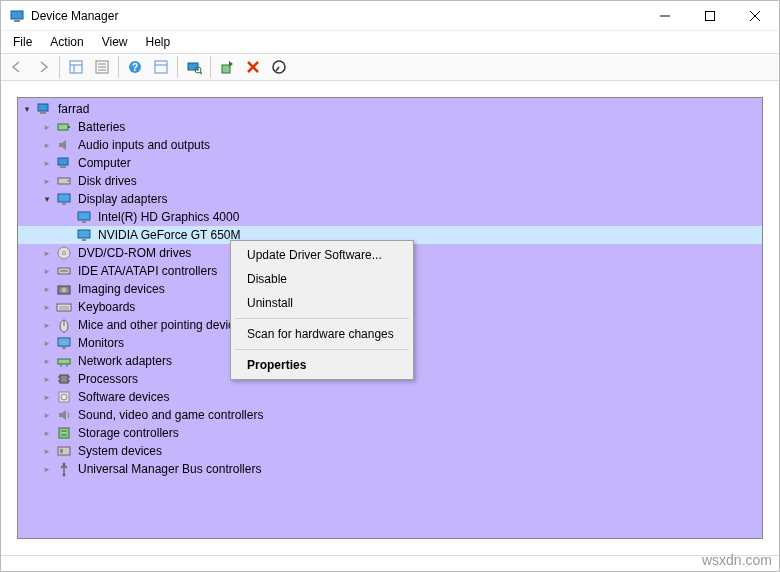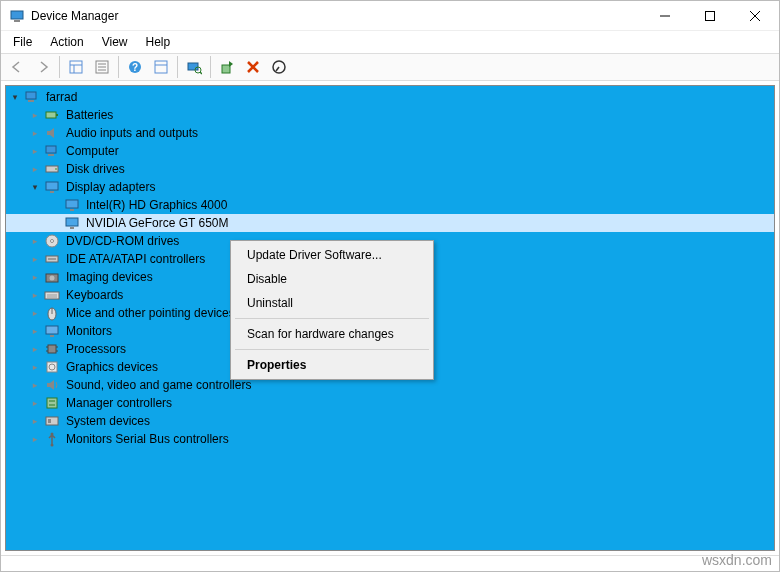--- a/index.html
+++ b/index.html
@@ -7,38 +7,38 @@
     .window { width: 780px; height: 572px; border: 1px solid #bbb; display: flex; flex-direction: column; background: #fff; }
     .titlebar { height: 30px; display: flex; align-items: center; padding: 0 2px 0 8px; border-bottom: 1px solid #eee; }
     .titlebar .icon { width: 16px; height: 16px; margin-right: 6px; }
     .titlebar .title { flex: 1; font-size: 12px; }
     .winbtn { width: 45px; height: 28px; display: flex; align-items: center; justify-content: center; }
     .menubar { height: 22px; display: flex; align-items: center; padding: 0 4px; gap: 2px; }
     .menubar .menu { padding: 2px 8px; }
     .toolbar { height: 28px; display: flex; align-items: center; padding: 0 4px; gap: 2px; border-top: 1px solid #ddd; border-bottom: 1px solid #ddd; background: #fafafa; }
     .tbtn { width: 24px; height: 24px; display: flex; align-items: center; justify-content: center; border: 1px solid transparent; }
     .tsep { width: 1px; height: 22px; background: #ccc; margin: 0 2px; }
-    .content { flex: 1; border: 1px solid #888; margin: 4px; overflow: auto; background: #0ea5e9; padding: 2px 0; }
+    .content { flex: 1; border: 1px solid #888; margin: 16px; overflow: auto; background: #c4b5fd; padding: 2px 0; }
     .tree ul { list-style: none; }
     .tree li { white-space: nowrap; }
     .row { display: flex; align-items: center; height: 18px; padding-left: 4px; }
     .arrow { width: 14px; height: 14px; display: inline-flex; align-items: center; justify-content: center; font-size: 9px; color: #555; cursor: default; margin-right: 2px; }
     .arrow.expanded::before { content: "▾"; color: #333; }
     .arrow.collapsed::before { content: "▸"; color: #888; }
     .arrow.none { visibility: hidden; }
     .devicon { width: 16px; height: 16px; margin-right: 4px; display: inline-flex; align-items: center; justify-content: center; }
     .row.selected { background: #cce8ff; }
     .row.selected .label { background: #cce8ff; }
     .label { padding: 0 2px; }
     
     .depth-0 .row { padding-left: 2px; }
     .depth-1 .row { padding-left: 22px; }
     .depth-2 .row { padding-left: 42px; }
     
-    .ctxmenu { position: absolute; left: 230px; top: 240px; width: 204px; background: #f0f0f0; border: 1px solid #a0a0a0; box-shadow: 2px 2px 4px rgba(0,0,0,.25); padding: 2px; font-size: 12px; }
+    .ctxmenu { position: absolute; left: 230px; top: 240px; width: 184px; background: #f0f0f0; border: 1px solid #a0a0a0; box-shadow: 2px 2px 4px rgba(0,0,0,.25); padding: 2px; font-size: 12px; }
     .ctxmenu .item { padding: 5px 14px; }
     .ctxmenu .sep { height: 1px; background: #d0d0d0; margin: 3px 2px; }
     .ctxmenu .bold { font-weight: bold; }
     .watermark { position: absolute; right: 8px; bottom: 4px; font-size: 14px; color: #999; }
     .statusbar { height: 16px; border-top: 1px solid #ddd; }
     svg { display: block; }
   </style>
 </head>
 <body>
 
@@ -318,40 +318,53 @@
                   </svg>
                 </span>
                 <span class="label">Monitors</span>
               </div>
             </li>
             <li class="depth-1">
               <div class="row">
                 <span class="arrow collapsed"></span>
                 <span class="devicon">
                   <svg width="16" height="16">
+                    <rect x="2" y="6" width="12" height="5" fill="#9c9" stroke="#2a7a2a"></rect>
+                    <line x1="5" y1="11" x2="5" y2="14" stroke="#666"></line>
+                    <line x1="11" y1="11" x2="11" y2="14" stroke="#666"></line>
+                  </svg>
+                </span>
+                <span class="label">Network adapters</span>
+              </div>
+            </li>
+            <li class="depth-1">
+              <div class="row">
+                <span class="arrow collapsed"></span>
+                <span class="devicon">
+                  <svg width="16" height="16">
                     <rect x="4" y="4" width="8" height="8" fill="#888" stroke="#444"></rect>
                     <line x1="2" y1="6" x2="4" y2="6" stroke="#444"></line>
                     <line x1="2" y1="10" x2="4" y2="10" stroke="#444"></line>
                     <line x1="12" y1="6" x2="14" y2="6" stroke="#444"></line>
                     <line x1="12" y1="10" x2="14" y2="10" stroke="#444"></line>
                   </svg>
                 </span>
                 <span class="label">Processors</span>
               </div>
             </li>
             <li class="depth-1">
               <div class="row">
                 <span class="arrow collapsed"></span>
                 <span class="devicon">
                   <svg width="16" height="16">
                     <rect x="3" y="3" width="10" height="10" fill="#e8e8e8" stroke="#888"></rect>
                     <circle cx="8" cy="8" r="3" fill="none" stroke="#888"></circle>
                   </svg>
                 </span>
-                <span class="label">Graphics devices</span>
+                <span class="label">Software devices</span>
               </div>
             </li>
             <li class="depth-1">
               <div class="row">
                 <span class="arrow collapsed"></span>
                 <span class="devicon">
                   <svg width="16" height="16">
                     <path d="M3 6 h3 l4 -3 v10 l-4 -3 h-3 z" fill="#888"></path>
                     <path d="M12 5 Q14 8 12 11" fill="none" stroke="#888"></path>
                   </svg>
@@ -362,21 +375,21 @@
             <li class="depth-1">
               <div class="row">
                 <span class="arrow collapsed"></span>
                 <span class="devicon">
                   <svg width="16" height="16">
                     <rect x="3" y="3" width="10" height="10" fill="#9cc89c" stroke="#2a7a2a"></rect>
                     <line x1="5" y1="6" x2="11" y2="6" stroke="#2a7a2a"></line>
                     <line x1="5" y1="10" x2="11" y2="10" stroke="#2a7a2a"></line>
                   </svg>
                 </span>
-                <span class="label">Manager controllers</span>
+                <span class="label">Storage controllers</span>
               </div>
             </li>
             <li class="depth-1">
               <div class="row">
                 <span class="arrow collapsed"></span>
                 <span class="devicon">
                   <svg width="16" height="16">
                     <rect x="2" y="4" width="12" height="8" fill="#ccc" stroke="#666"></rect>
                     <rect x="4" y="6" width="3" height="4" fill="#888"></rect>
                   </svg>
@@ -387,21 +400,21 @@
             <li class="depth-1">
               <div class="row">
                 <span class="arrow collapsed"></span>
                 <span class="devicon">
                   <svg width="16" height="16">
                     <path d="M8 14 V4 M8 4 L5 7 M8 4 L11 7" fill="none" stroke="#666" stroke-width="1.5"></path>
                     <circle cx="8" cy="14" r="1.5" fill="#666"></circle>
                     <circle cx="8" cy="3" r="1.5" fill="#666"></circle>
                   </svg>
                 </span>
-                <span class="label">Monitors Serial Bus controllers</span>
+                <span class="label">Universal Manager Bus controllers</span>
               </div>
             </li>
           </ul>
         </ul>
       </div>
   </div>
 
   <div class="statusbar"></div>
 </div>
 

